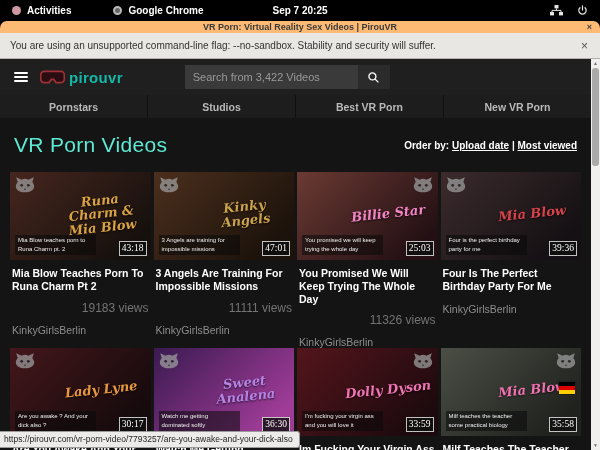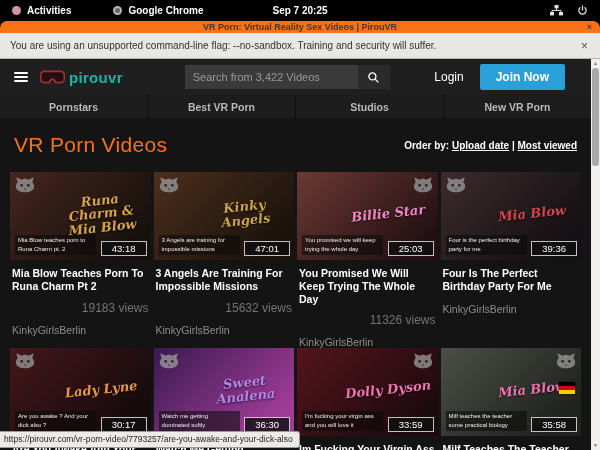--- a/index.html
+++ b/index.html
@@ -9,21 +9,21 @@
   
   .gnome-bar { height:21px; background:#000; color:#fff; display:flex; align-items:center; font-size:10px; font-weight:bold; position:relative; }
   .gb-left { display:flex; align-items:center; gap:6px; padding-left:12px; }
   .act-dot { width:9px; height:9px; border-radius:50%; background:#cf97a2; }
   .chrome-group { display:flex; align-items:center; gap:6px; margin-left:36px; }
   .chrome-dot { width:9px; height:9px; border-radius:50%; background:#666; border:2px solid #b9b9b9; }
   .gb-clock { position:absolute; left:0; right:0; text-align:center; }
   .gb-right { margin-left:auto; display:flex; align-items:center; gap:14px; padding-right:12px; position:relative; z-index:1; }
 
   
-  .tab-bar { height:12px; background:#f97316; border-radius:7px 7px 0 0; display:flex; align-items:center; justify-content:center; position:relative; font-size:9px; font-weight:bold; color:#3a3a3a; }
+  .tab-bar { height:12px; background:#fdba74; border-radius:7px 7px 0 0; display:flex; align-items:center; justify-content:center; position:relative; font-size:9px; font-weight:bold; color:#3a3a3a; }
   .tab-close { position:absolute; right:8px; top:0; font-size:9px; color:#444; cursor:default; line-height:12px; }
 
   
   .warning-bar { height:26px; background:#e9e7e3; border-bottom:1px solid #b5b3af; display:flex; align-items:center; font-size:10px; color:#333; padding:0 10px; position:relative; }
   .warn-close { position:absolute; right:12px; font-size:12px; color:#555; }
 
   
   .viewport { position:absolute; top:59px; left:0; right:0; bottom:0; background:#141414; }
   .page { position:absolute; left:0; top:0; right:9px; bottom:0; overflow:hidden; }
 
@@ -37,34 +37,34 @@
   .search-input::placeholder { color:#999; }
   .search-btn { width:32px; height:24px; background:#2b2b2b; border:none; display:flex; align-items:center; justify-content:center; }
   .account { margin-left:auto; display:flex; align-items:center; }
   .login-link { color:#fff; font-size:12px; margin-right:16px; }
   .join-btn { height:26px; padding:0 16px; border:none; color:#fff; font-size:12px; font-weight:bold; border-radius:2px; margin-right:26px; font-family:"Liberation Sans", sans-serif; }
 
   .nav { display:flex; height:23px; background:#101010; gap:1px; }
   .nav-item { flex:1; background:#1d1d1d; color:#b9b9b9; font-size:10.5px; font-weight:bold; display:flex; align-items:center; justify-content:center; }
 
   .heading-row { display:flex; align-items:center; height:54px; padding:0 14px; }
-  .page-title { color:#f97316; font-size:21px; font-weight:400; letter-spacing:.3px; }
+  .page-title { color:#5eead4; font-size:21px; font-weight:400; letter-spacing:.3px; }
   .order-by { margin-left:auto; color:#fff; font-size:10px; font-weight:bold; }
   .order-by a { color:#fff; text-decoration:underline; }
 
   .grid { display:grid; grid-template-columns:repeat(4,1fr); column-gap:3px; padding:0 10px; }
   .card { width:100%; }
   .thumb { position:relative; height:88px; overflow:hidden; background:#222; }
   .cat-logo { position:absolute; top:4px; left:5px; width:20px; height:17px; opacity:.75; }
   .cat-logo.right { left:auto; right:5px; }
   .ov-name { position:absolute; inset:0 6px; display:flex; align-items:center; justify-content:center; text-align:center; transform:rotate(-6deg); font-family:"DejaVu Serif", serif; font-style:italic; font-weight:bold; font-size:13px; line-height:1.05; text-shadow:0 1px 2px rgba(0,0,0,.7); padding-left:30%; }
   .ov-sub { position:absolute; left:5px; bottom:5px; max-width:58%; font-size:6px; color:#eee; background:rgba(10,10,10,.55); padding:1px 3px; line-height:1.5; }
   .flag { position:absolute; right:6px; top:34px; width:16px; height:12px; display:none; flex-direction:column; box-shadow:0 0 2px rgba(0,0,0,.6); }
   .flag i { flex:1; display:block; }
-  .dur { position:absolute; right:4px; bottom:4px; background:rgba(15,15,15,.8); border:1px solid rgba(255,255,255,.75); color:#fff; font-size:9.5px; padding:0 10px; line-height:13px; }
+  .dur { position:absolute; right:4px; bottom:4px; background:rgba(15,15,15,.8); border:1px solid rgba(255,255,255,.75); color:#fff; font-size:9.5px; padding:0 2px; line-height:13px;font-family:Liberation Serif, serif; }
   .meta { padding:7px 2px 0 2px; }
   .v-title { color:#fff; font-size:10.5px; font-weight:bold; line-height:1.25; min-height:27px; }
   .v-views { color:#747474; font-size:12px; margin-top:7px;text-align:right; }
   .v-studio { color:#8d8d8d; font-size:10.5px; margin-top:9px; }
 
   .status-tooltip { position:absolute; left:0; bottom:2px; background:#ecebe9; color:#1f1f1f; font-size:8.5px; padding:2px 6px 3px 4px; border:1px solid #9a9a9a; border-left:none; border-radius:0 3px 3px 0; white-space:nowrap; z-index:20; }
 
   .scrollbar { position:absolute; top:0; right:0; width:9px; bottom:0; background:#f0efee; display:block; }
   .sb-arrow { width:9px; height:9px; color:#707070; font-size:5px; text-align:center; line-height:9px; }
   .sb-arrow.down { position:absolute; bottom:0; }
@@ -96,21 +96,21 @@
     </svg>
   </div>
 </div>
 
 <div class="tab-bar">
   <span>VR Porn: Virtual Reality Sex Videos | PirouVR</span>
   <span class="tab-close">×</span>
 </div>
 
 <div class="warning-bar">
-  <span>You are using an unsupported command-line flag: --no-sandbox. Training and security will suffer.</span>
+  <span>You are using an unsupported command-line flag: --no-sandbox. Stability and security will suffer.</span>
   <span class="warn-close">×</span>
 </div>
 
 <div class="viewport">
   <div class="page">
 
     <div class="site-header">
       <span class="hamburger">
           <i></i>
           <i></i>
@@ -124,30 +124,26 @@
       </span>
       <span class="search-wrap">
         <input class="search-input" type="text" placeholder="Search from 3,422 Videos" style="">
         <button class="search-btn">
           <svg width="13" height="13" viewBox="0 0 24 24">
             <circle cx="10" cy="10" r="6.5" stroke="#fff" stroke-width="2.4" fill="none"></circle>
             <path d="M15 15 L21 21" stroke="#fff" stroke-width="2.6"></path>
           </svg>
         </button>
       </span>
-      <span class="account">
-        <a class="login-link">Login</a>
-        <button class="join-btn" style="background: rgb(41, 160, 216);">Join Now</button>
-      </span>
     </div>
 
     <div class="nav">
       <span class="nav-item">Pornstars</span>
+      <span class="nav-item">Studios</span>
       <span class="nav-item">Best VR Porn</span>
-      <span class="nav-item">Studios</span>
       <span class="nav-item">New VR Porn</span>
     </div>
 
     <div class="heading-row">
       <h1 class="page-title">VR Porn Videos</h1>
       <span class="order-by">
         <span>Order by:</span>
         <a>Upload date</a>
         <span>|</span>
         <a>Most viewed</a>
@@ -183,21 +179,21 @@
         <circle cx="16" cy="11" r="1.7" fill="#2a2a2a"></circle>
         <path d="M10.6 15 h2.8 l-1.4 1.8 Z" fill="#2a2a2a"></path>
       </svg>
       <div class="ov-name" style="color: rgb(201, 162, 76);">Kinky Angels</div>
       <div class="ov-sub">3 Angels are training for impossible missions</div>
 
       <span class="dur">47:01</span>
     </div>
     <div class="meta">
       <div class="v-title">3 Angels Are Training For Impossible Missions</div>
-      <div class="v-views">15632 views</div>
+      <div class="v-views">11111 views</div>
       <div class="v-studio">KinkyGirlsBerlin</div>
     </div>
   </div>
 
   <div class="card">
     <div class="thumb" style="background: linear-gradient(135deg, rgb(107, 58, 51) 0%, rgb(36, 16, 20) 85%);">
       <svg class="cat-logo right" viewBox="0 0 24 20">
         <path d="M3.2 7 L1.4 1.2 L8 4.2 C9.2 3.5 10.6 3.1 12 3.1 C13.4 3.1 14.8 3.5 16 4.2 L22.6 1.2 L20.8 7 C22.2 8.8 23 10.7 23 12.4 C23 16.9 18 19.4 12 19.4 C6 19.4 1 16.9 1 12.4 C1 10.7 1.8 8.8 3.2 7 Z" fill="#9c9c9c"></path>
         <circle cx="8" cy="11" r="1.7" fill="#2a2a2a"></circle>
         <circle cx="16" cy="11" r="1.7" fill="#2a2a2a"></circle>

